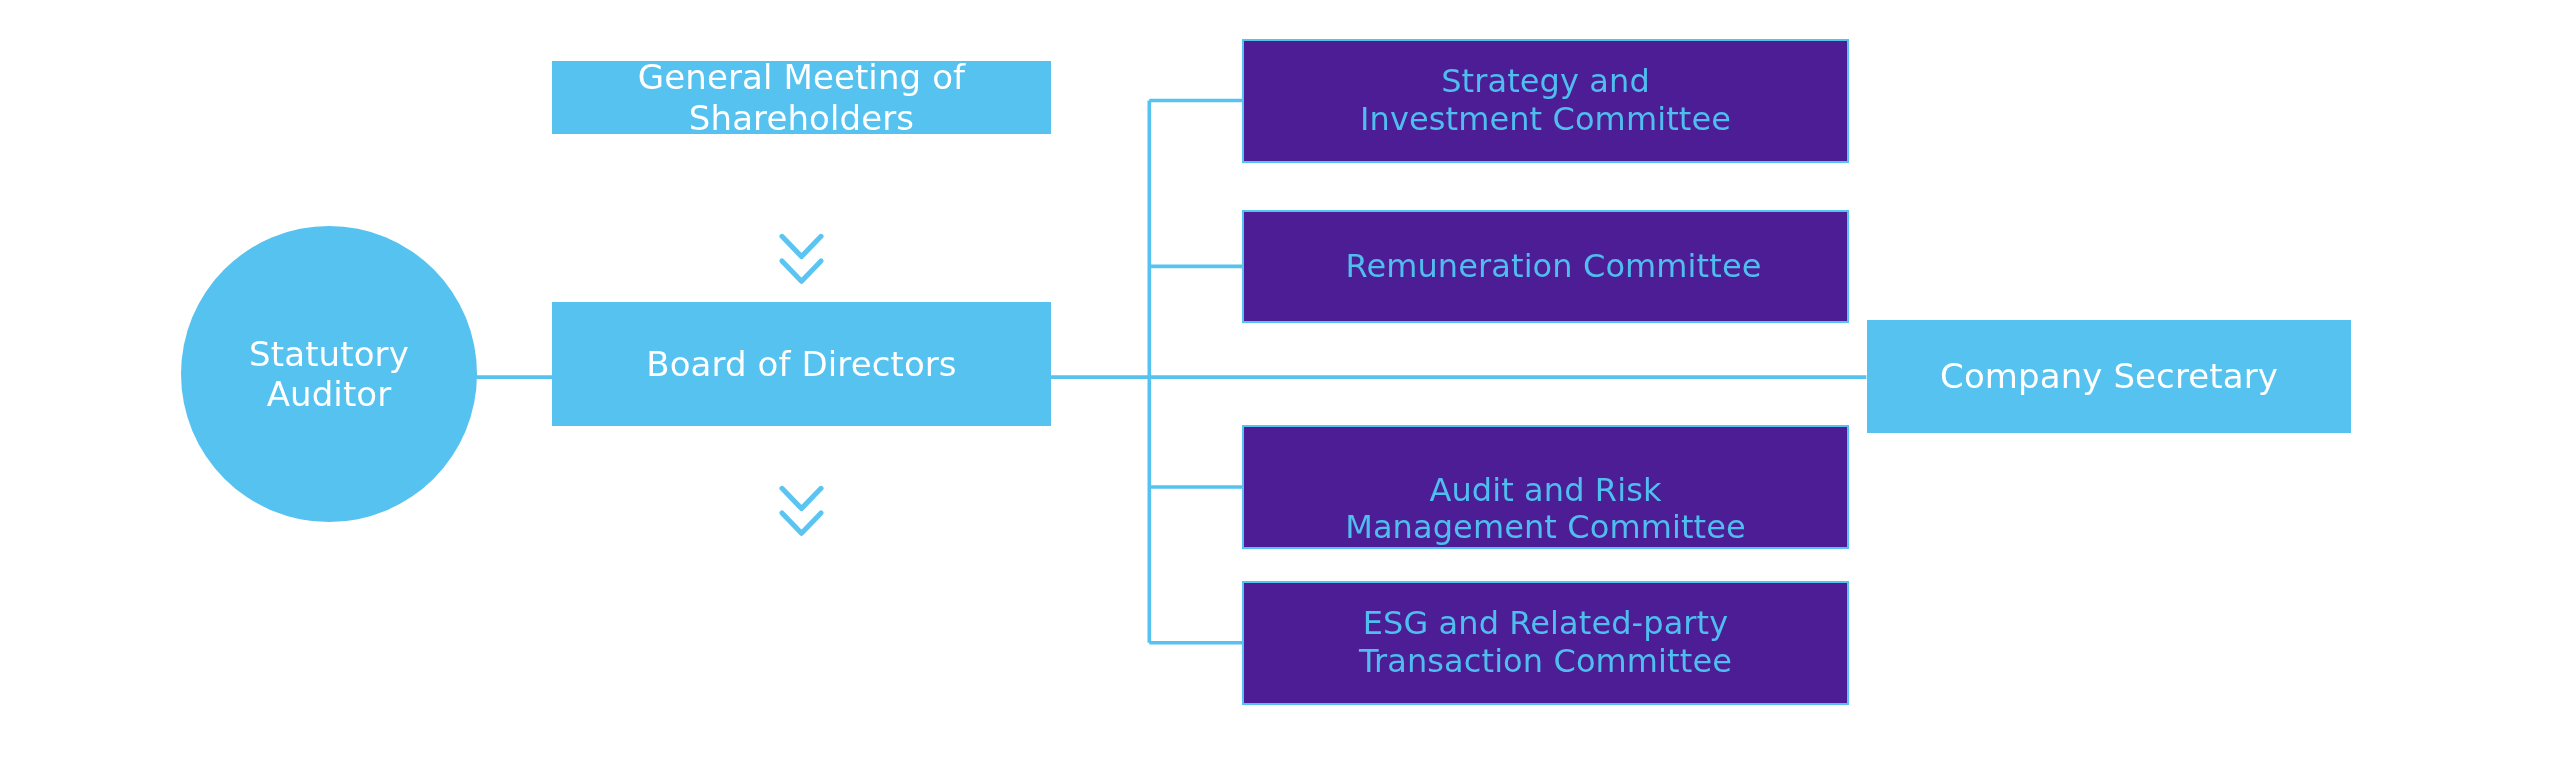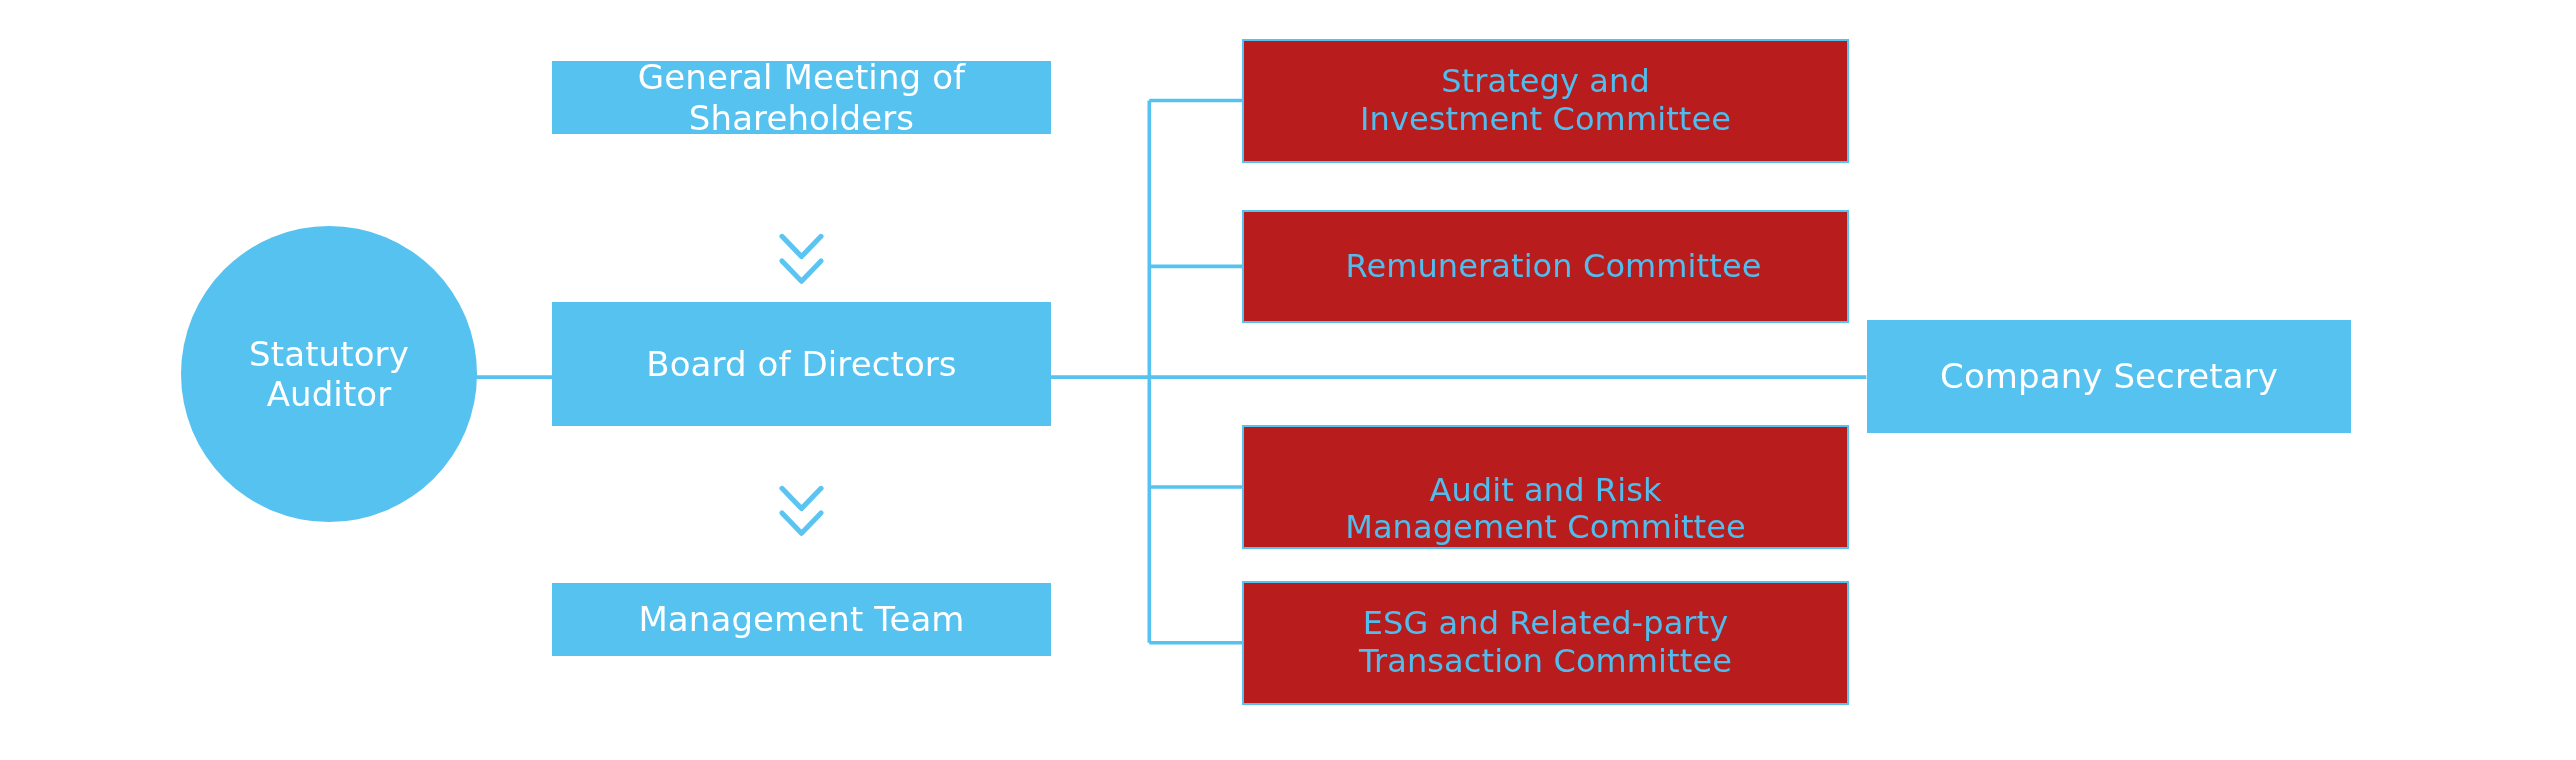--- a/index.html
+++ b/index.html
@@ -47,21 +47,21 @@
   }
 
   
   .node.circle {
     border-radius: 50%;
     justify-content: center;
   }
 
   
   .node.outline {
-    background: #b91c1c;
+    background: #4c1d95;
     border: 2.2px solid #55C2F0;
     color: #4FBDEE;
     font-size: 32px;
     font-weight: 400;
     letter-spacing: 0.1px;
   }
 
   .node .label {
     display: block;
     padding: 0 11.7px;
@@ -116,23 +116,20 @@
     <span class="label">Board of Directors</span>
   </div>
 
   <svg class="chevron" style="left:778px; top:484px; width:47px; height:55px;" viewBox="0 0 64 76" width="47" height="55">
     <g stroke="#5BC4F1" stroke-width="7" fill="none" stroke-linecap="round" stroke-linejoin="round">
       <polyline points="5,6 32,34 59,6"></polyline>
       <polyline points="5,40 32,68 59,40"></polyline>
     </g>
   </svg>
 
-  <div class="node solid" style="left:552px; top:583px; width:499px; height:73px;">
-    <span class="label">Management Team</span>
-  </div>
 
   <div class="node outline" style="left:1242px; top:39px; width:607px; height:124px;">
     <span class="label">Strategy and
 Investment Committee</span>
   </div>
 
   <div class="node outline" style="left:1242px; top:210px; width:607px; height:113px;padding-left:16px;">
     <span class="label">Remuneration Committee</span>
   </div>
 

